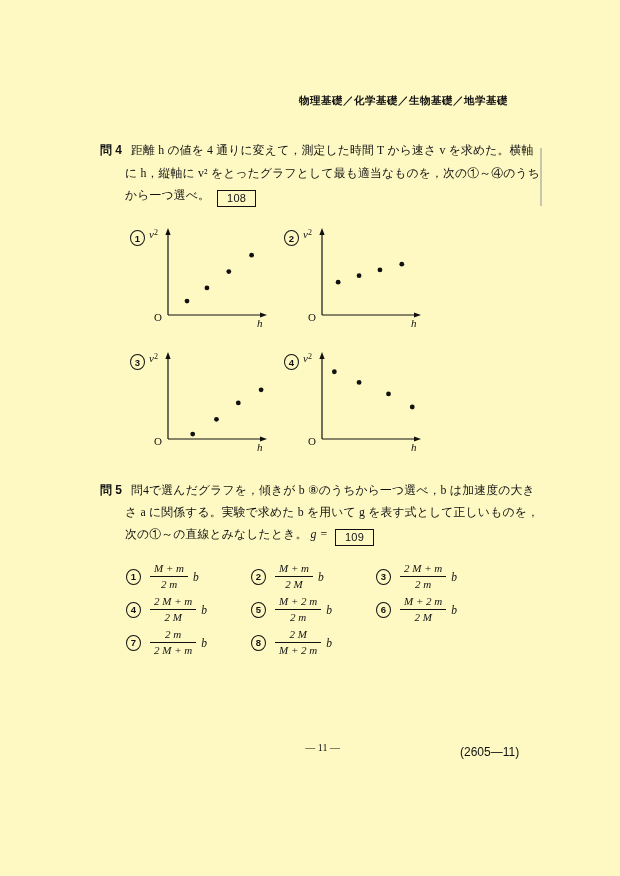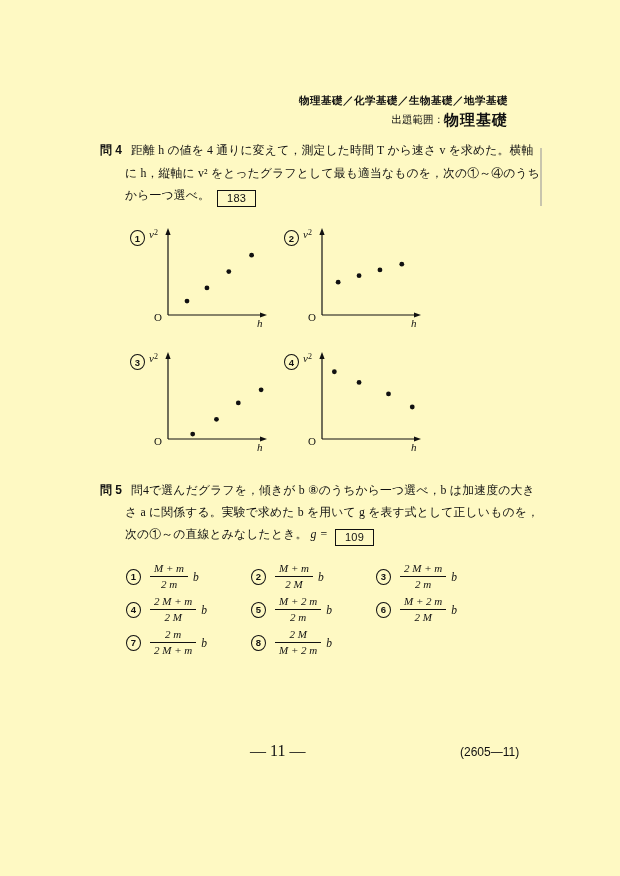--- a/index.html
+++ b/index.html
@@ -43,44 +43,41 @@
   
   .options{position:absolute;left:126px;top:560px;display:grid;
            grid-template-columns:125px 125px 125px;grid-auto-rows:33px;}
   .opt{display:flex;align-items:center;gap:9px;}
   .frac{display:inline-block;text-align:center;font-size:11px;font-style:italic;line-height:1.15;}
   .frac .num{display:block;border-bottom:1.1px solid #111;padding:0 4px 1px;}
   .frac .den{display:block;padding:1px 4px 0;}
   .opt .suffix{font-size:11.5px;margin-left:-4px;}
 
   
-  .footer-page{position:absolute;left:250px;top:742px;width:90px;text-align:left;font-size:16px;}
+  .footer-page{position:absolute;left:250px;top:742px;width:90px;text-align:right;font-size:10px;}
   .footer-code{position:absolute;left:460px;top:745px;font-size:12px;
                font-family:"Liberation Sans","DejaVu Sans",sans-serif;}
 
   
   .artifact{position:absolute;left:540px;top:148px;width:2px;height:58px;
             background:#9a9a9a;opacity:.55;}
 </style>
 </head>
 <body>
 
 <div class="page">
 
   <div class="header">
     <div class="subjects">物理基礎／化学基礎／生物基礎／地学基礎</div>
-    <div class="scope">
-      <span class="scope-label">出題範囲：</span><span class="scope-value">物理基礎</span>
-    </div>
   </div>
 
   <span class="abs qlabel" style="left:100px;top:142px;">問 4</span>
   <span class="abs qtext" style="left:131px;top:143px;">距離 h の値を 4 通りに変えて，測定した時間 T から速さ v を求めた。横軸</span>
   <span class="abs qtext" style="left:125px;top:166px;text-align:center;">に h，縦軸に v² をとったグラフとして最も適当なものを，次の①～④のうち</span>
-  <span class="abs qtext" style="left:125px;top:188px;"><span>から一つ選べ。</span><span class="ansbox">183</span></span>
+  <span class="abs qtext" style="left:125px;top:188px;"><span>から一つ選べ。</span><span class="ansbox">108</span></span>
 
   <div class="graph" id="g1">
       <svg width="150" height="106">
         <line x1="40" y1="88" x2="40" y2="6" stroke="#111111" stroke-width="1.2"></line>
         <polygon points="40,1 37.4,8 42.6,8" fill="#111111"></polygon>
         <line x1="40" y1="88" x2="134" y2="88" stroke="#111111" stroke-width="1.2"></line>
         <polygon points="139,88 132,85.4 132,90.6" fill="#111111"></polygon>
         <circle cx="59" cy="74.06" r="2.4" fill="#111111"></circle>
         <circle cx="78.94999999999999" cy="60.94" r="2.4" fill="#111111"></circle>
         <circle cx="100.80000000000001" cy="44.54" r="2.4" fill="#111111"></circle>

